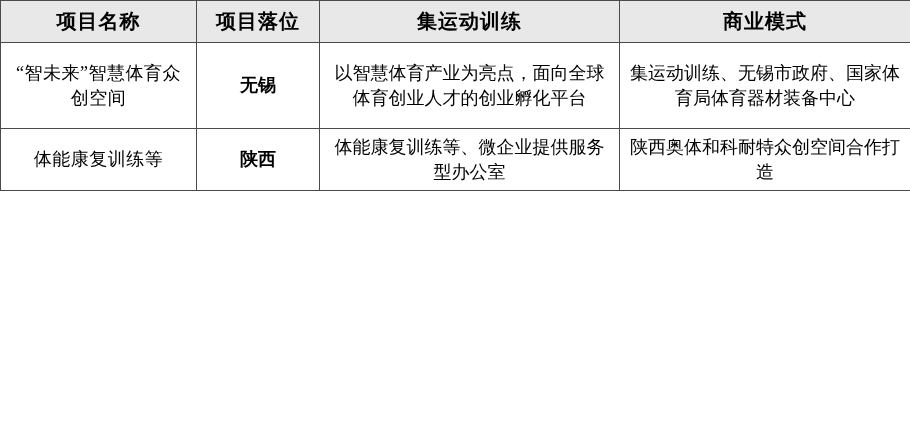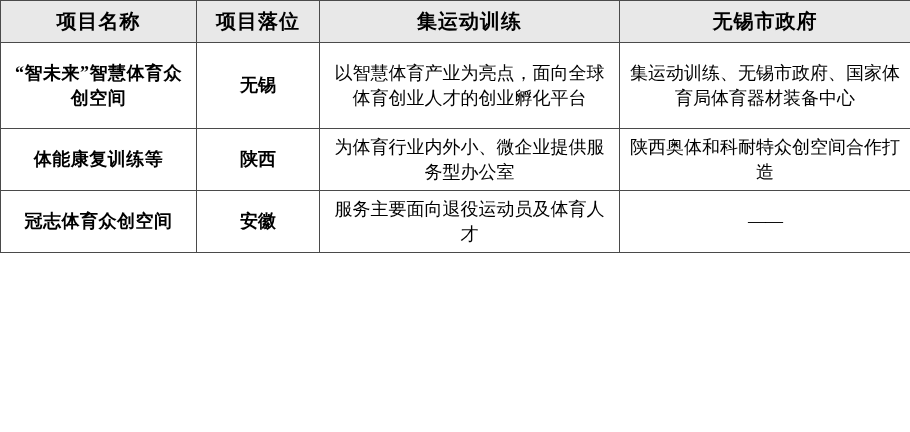--- a/index.html
+++ b/index.html
@@ -41,21 +41,21 @@
     font-weight: bold;
     font-size: 20px;
     height: 42px;
     letter-spacing: 1px;
   }
   table.data-table tbody td {
     font-size: 18px;
     line-height: 1.34;
   }
   table.data-table tbody td.name-cell {
-    font-weight: bold;
+    font-weight: normal;
     letter-spacing: 0.5px;
   }
   table.data-table tbody td.loc-cell {
     font-weight: bold;
   }
   table.data-table tbody td.mode-cell,
   table.data-table tbody td.dev-cell {
     font-weight: normal;
     text-align: center;
   }
@@ -77,37 +77,31 @@
       <col class="c0">
         <col class="c1">
         <col class="c2">
         <col class="c3">
     </colgroup>
     <thead>
       <tr>
         <th>项目名称</th>
         <th>项目落位</th>
         <th>集运动训练</th>
-        <th>无锡市政府</th>
+        <th>商业模式</th>
       </tr>
     </thead>
     <tbody>
       <tr class="row-h1">
         <td class="name-cell">“智未来”智慧体育众创空间</td>
         <td class="loc-cell">无锡</td>
         <td class="mode-cell">以智慧体育产业为亮点，面向全球体育创业人才的创业孵化平台</td>
         <td class="dev-cell">集运动训练、无锡市政府、国家体育局体育器材装备中心</td>
       </tr>
       <tr class="row-h2">
         <td class="name-cell">体能康复训练等</td>
         <td class="loc-cell">陕西</td>
-        <td class="mode-cell">为体育行业内外小、微企业提供服务型办公室</td>
+        <td class="mode-cell">体能康复训练等、微企业提供服务型办公室</td>
         <td class="dev-cell">陕西奥体和科耐特众创空间合作打造</td>
-      </tr>
-      <tr class="row-h4">
-        <td class="name-cell">冠志体育众创空间</td>
-        <td class="loc-cell">安徽</td>
-        <td class="mode-cell">服务主要面向退役运动员及体育人才</td>
-        <td class="dev-cell dash">——</td>
       </tr>
     </tbody>
   </table>
 </div>
 
 </body></html>

